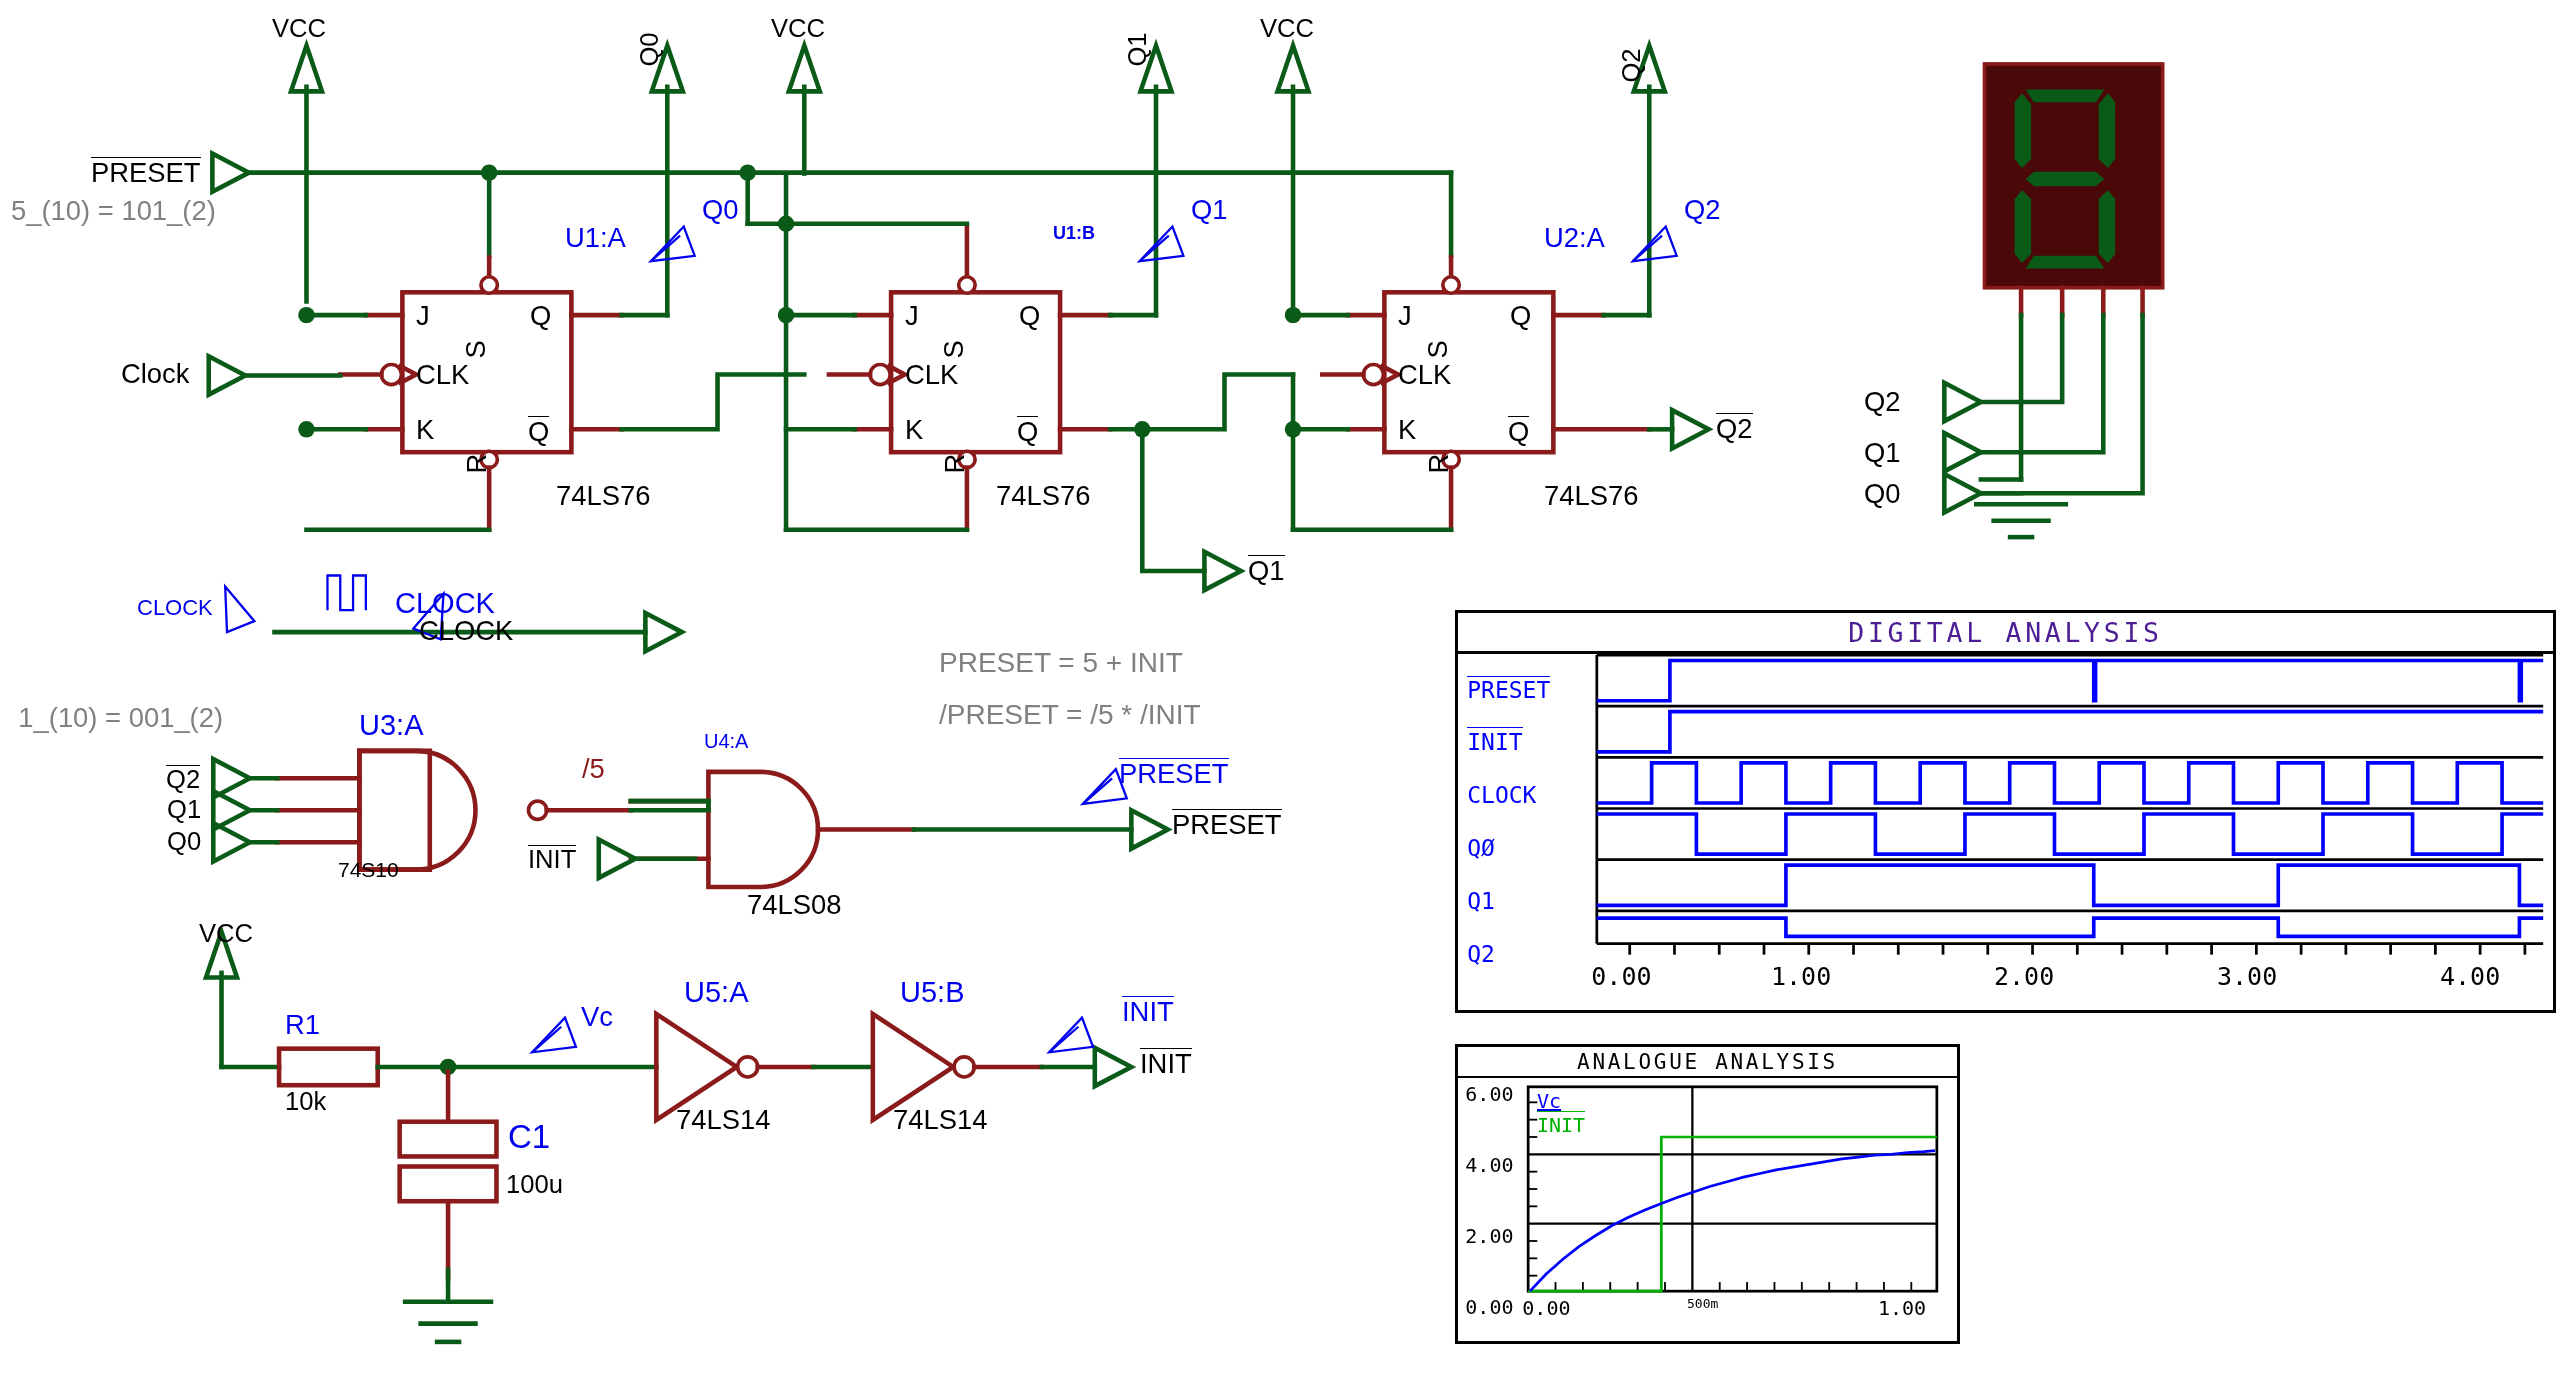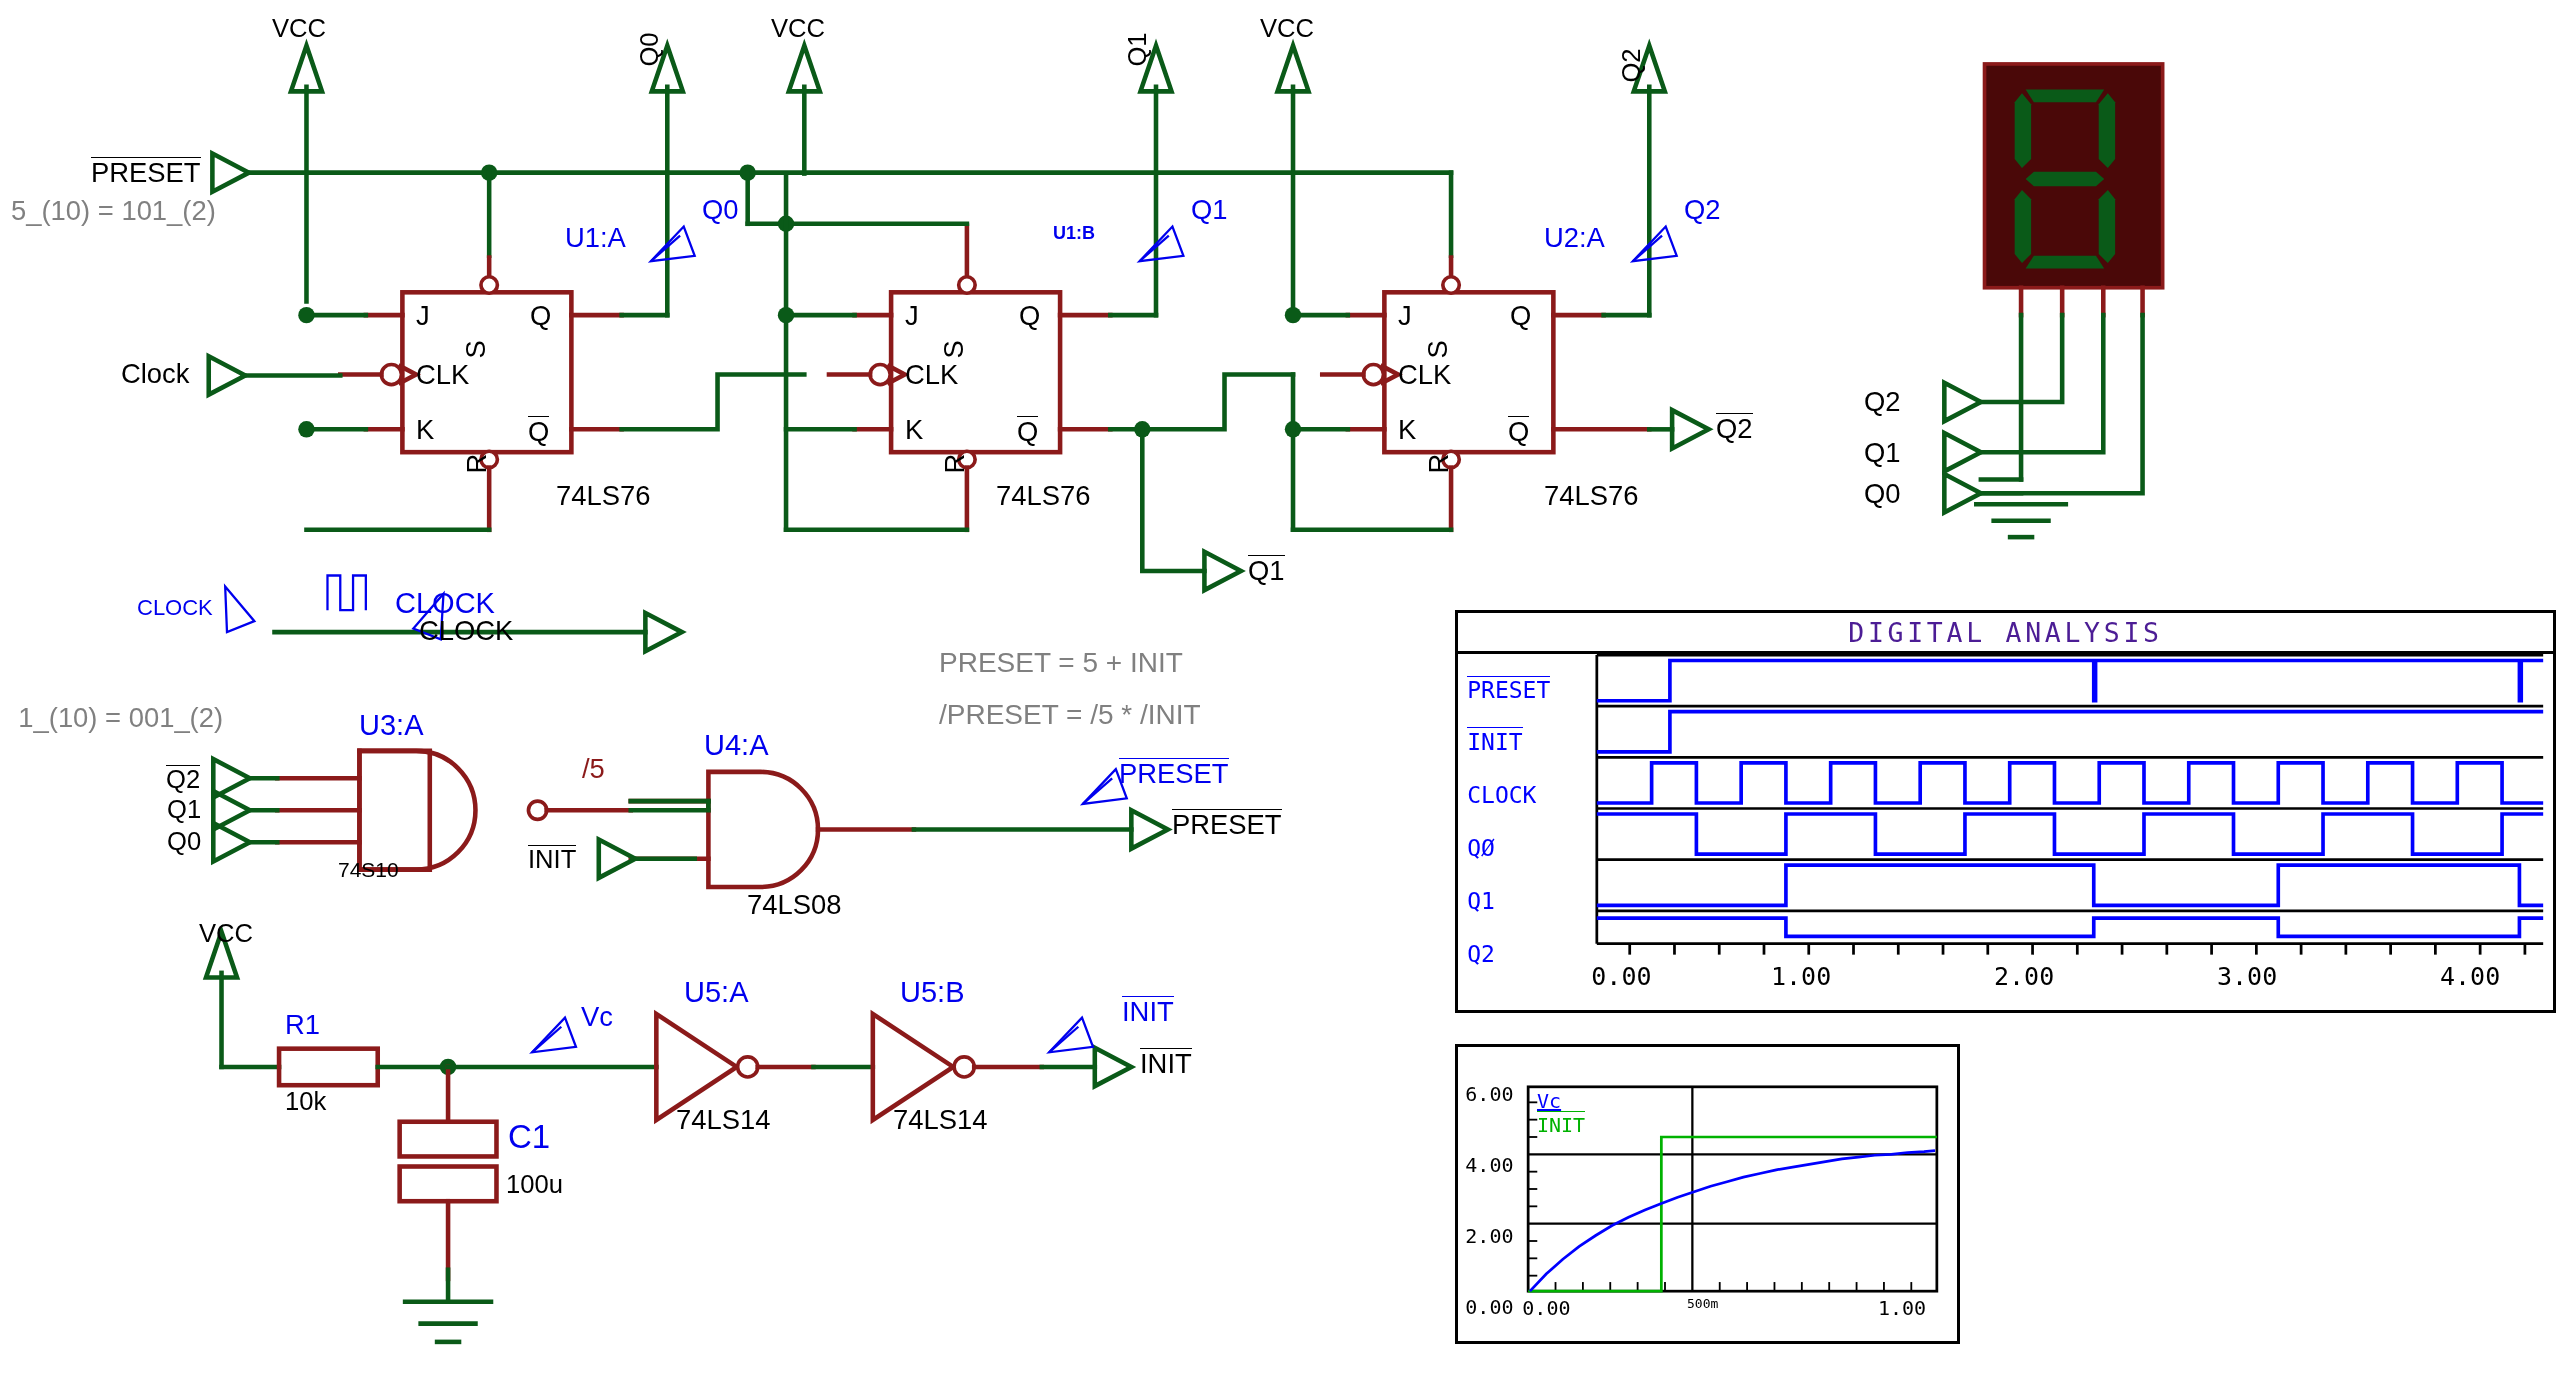--- a/index.html
+++ b/index.html
@@ -372,21 +372,21 @@
   <div class="lbl k-blue" style="left:395px;top:589px;font-size:29px;">CLOCK</div>
   <div class="lbl k-black" style="left:419px;top:617px;font-size:27.4px;">CLOCK</div>
 
   <div class="lbl k-blue" style="left:359px;top:711px;font-size:29px;">U3:A</div>
   <div class="lbl k-black" style="left:338px;top:859px;font-size:21px;">74S10</div>
   <div class="lbl k-black" style="left:166px;top:765px;font-size:25.6px;"><span class="ovl">Q2</span></div>
   <div class="lbl k-black" style="left:167px;top:797px;font-size:25.6px;">Q1</div>
   <div class="lbl k-black" style="left:167px;top:829px;font-size:25.6px;">Q0</div>
   <div class="lbl" style="left:582px;top:755px;font-size:27.4px;color:#8b1a1a;">/5</div>
 
-  <div class="lbl k-blue" style="left:704px;top:731px;font-size:29px;">U4:A</div>
+  <div class="lbl k-blue" style="left:704px;top:731px;font-size:20px;">U4:A</div>
   <div class="lbl k-black" style="left:747px;top:891px;font-size:27.4px;">74LS08</div>
   <div class="lbl k-black" style="left:528px;top:845px;font-size:25.6px;"><span class="ovl">INIT</span></div>
   <div class="lbl k-blue" style="left:1119px;top:758px;font-size:27.4px;"><span class="ovl">PRESET</span></div>
   <div class="lbl k-black" style="left:1172px;top:809px;font-size:27.4px;"><span class="ovl">PRESET</span></div>
 
   <div class="lbl k-black" style="left:199px;top:921px;font-size:25.6px;">VCC</div>
   <div class="lbl k-blue" style="left:285px;top:1011px;font-size:27.4px;">R1</div>
   <div class="lbl k-black" style="left:285px;top:1089px;font-size:25.6px;">10k</div>
   <div class="lbl k-blue" style="left:508px;top:1120px;font-size:33px;">C1</div>
   <div class="lbl k-black" style="left:506px;top:1172px;font-size:25.6px;">100u</div>
@@ -492,20 +492,24 @@
       <div class="mono" style="position:absolute;left:-3.7px;top:0;font-size:25px;color:#000;">0.00</div>
       <div class="mono" style="position:absolute;left:176px;top:0;font-size:25px;color:#000;">1.00</div>
       <div class="mono" style="position:absolute;left:399px;top:0;font-size:25px;color:#000;">2.00</div>
       <div class="mono" style="position:absolute;left:622px;top:0;font-size:25px;color:#000;">3.00</div>
       <div class="mono" style="position:absolute;left:845px;top:0;font-size:25px;color:#000;">4.00</div>
     </div>
   </div>
 
   <div style="position:absolute;left:1455px;top:1044px;width:499px;height:294px;
               border:3.7px solid #000;background:#fff;">
+    <div style="position:absolute;left:0;top:0;width:100%;height:29px;border-bottom:2.7px solid #000;
+                display:flex;align-items:center;justify-content:center;">
+      <span class="mono" style="font-size:21px;letter-spacing:2.7px;color:#000;">ANALOGUE ANALYSIS</span>
+    </div>
 
     <div style="position:absolute;left:7.3px;top:29px;width:66px;height:228px;">
       <div class="mono" style="position:absolute;left:0;top:5.5px;font-size:20px;color:#000;">6.00</div>
       <div class="mono" style="position:absolute;left:0;top:77px;font-size:20px;color:#000;">4.00</div>
       <div class="mono" style="position:absolute;left:0;top:148px;font-size:20px;color:#000;">2.00</div>
       <div class="mono" style="position:absolute;left:0;top:219px;font-size:20px;color:#000;">0.00</div>
     </div>
 
     <svg style="position:absolute;left:68px;top:38px;width:413px;height:208px;" viewBox="0 0 452 228">
       <rect x="2" y="2" width="448" height="224" fill="none" stroke="#000" stroke-width="3"></rect>

